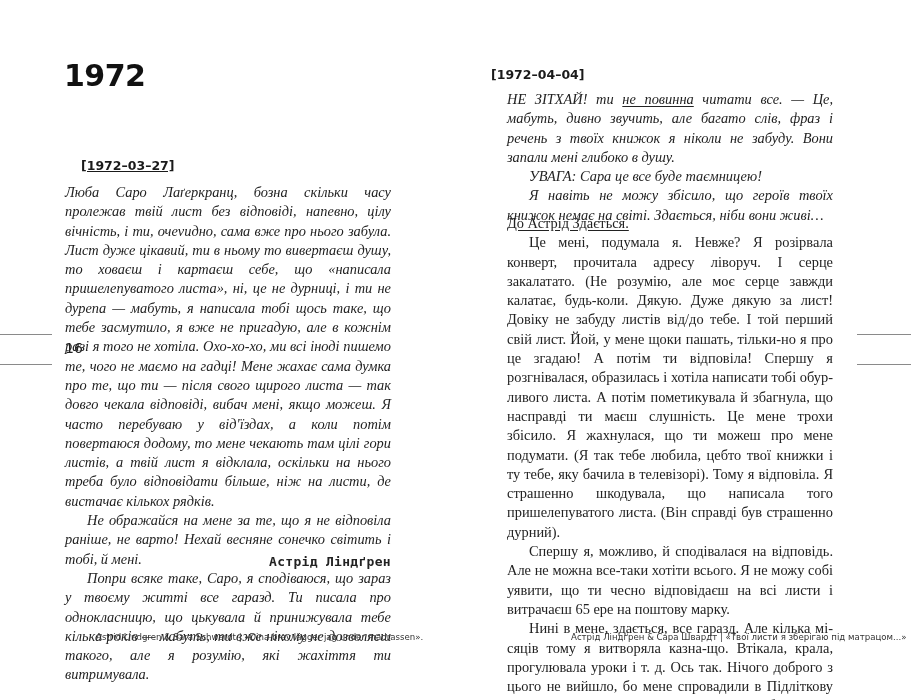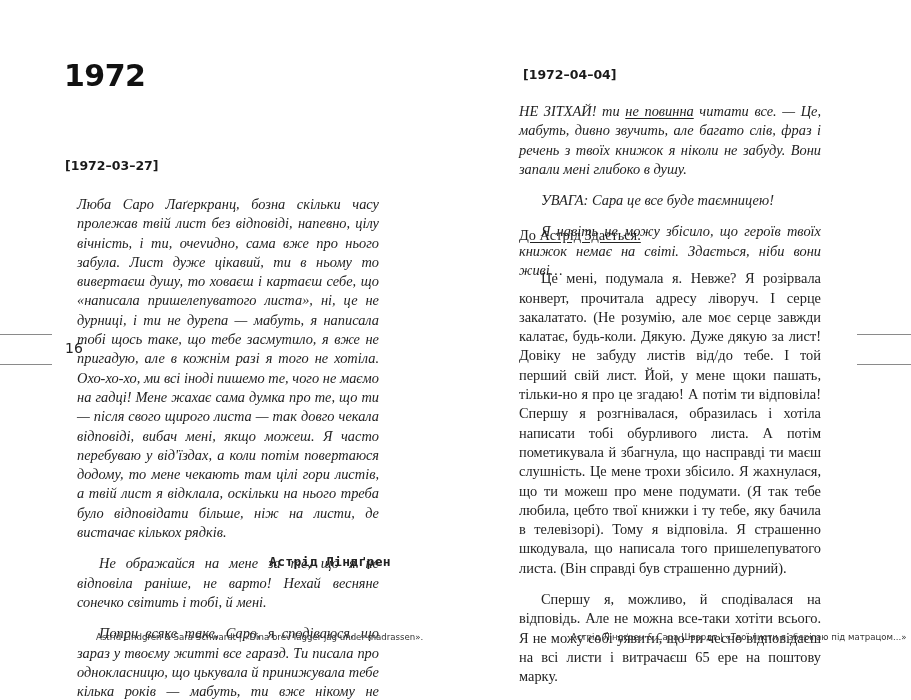--- a/index.html
+++ b/index.html
@@ -16,35 +16,35 @@
       position: absolute; left: 64px; top: 58px;
       font-family: "DejaVu Sans", "Liberation Sans", sans-serif;
       font-weight: bold; font-size: 30px; letter-spacing: -0.5px;
       color: #111; margin: 0;
     }
     .date-heading {
       position: absolute;
       font-family: "DejaVu Sans", "Liberation Sans", sans-serif;
       font-weight: bold; font-size: 12.5px; color: #1a1a1a; margin: 0;
     }
-    .page-left .date-heading { left: 65px; top: 158px; }
-    .page-right .date-heading { left: 68px; top: 67px; }
+    .page-left .date-heading { left: 81px; top: 158px; text-decoration: underline; }
+    .page-right .date-heading { left: 36px; top: 67px; }
 
     .text-block {
       position: absolute;
       font-family: "Liberation Serif", "DejaVu Serif", serif;
       font-size: 14.4px; line-height: 19.3px;
       text-align: justify; color: #222;
       hyphens: manual;
     }
     .page-left .text-block { left: 65px; top: 183px; width: 326px; font-style: italic; }
     .page-right .text-block.italic-block { left: 52px; top: 90px; width: 326px; font-style: italic; }
     .page-right .text-block.letter-block { left: 52px; top: 214px; width: 326px; }
 
-    .text-block p { margin: 12px; text-indent: 22px; }
+    .text-block p { margin: 0; text-indent: 22px; }
     .text-block p.noindent { text-indent: 0; }
     .u { text-decoration: underline; text-underline-offset: 2px; }
 
     .signature {
       position: absolute; left: 65px; top: 554px; width: 326px;
       text-align: right;
       font-family: "DejaVu Sans Mono", "Liberation Mono", monospace;
       font-size: 13px; font-weight: bold; letter-spacing: 0.3px; color: #222;
     }
 

